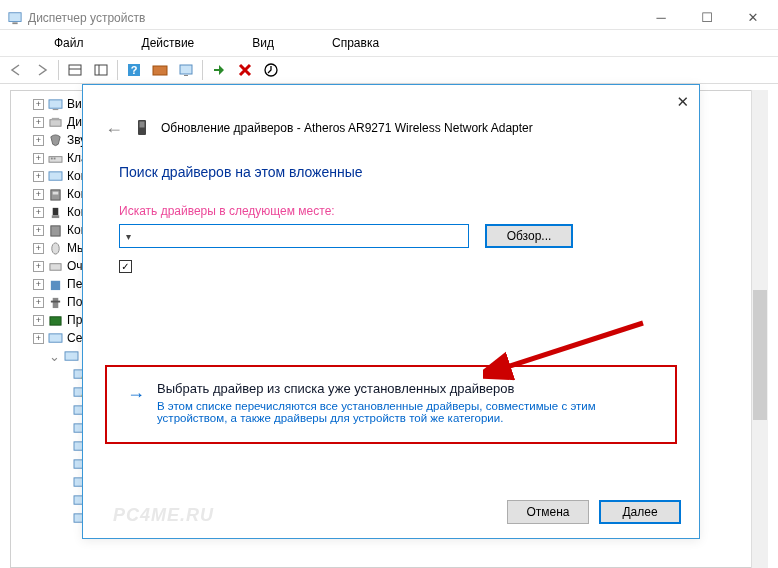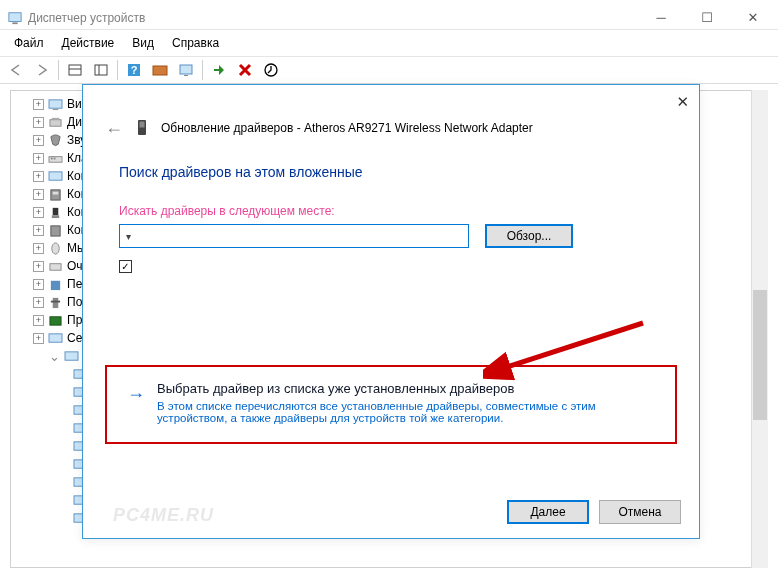--- a/index.html
+++ b/index.html
@@ -6,21 +6,21 @@
 body { background: #fff; width: 778px; height: 568px; overflow: hidden; position: relative; }
 
 .titlebar { height: 30px; display: flex; align-items: center; justify-content: space-between; border-bottom: 1px solid #e5e5e5; padding: 6px 2px 0 8px; }
 .titlebar-left { display: flex; align-items: center; gap: 6px; }
 .titlebar-icon { width: 14px; height: 14px; }
 .title-txt { font-size: 12px; color: #808080; }
 .titlebar-controls { display: flex; }
 .win-btn { width: 46px; height: 29px; display: flex; align-items: center; justify-content: center; color: #555; font-size: 13px; }
 
 .menubar { display: flex; gap: 2px; padding: 4px 6px; font-size: 12px; }
-.menubar span { padding: 2px 8px; }
+.menubar span { padding: 2px 8px; margin-left: 40px; }
 
 .toolbar { height: 28px; display: flex; align-items: center; gap: 2px; padding: 0 4px; border-top: 1px solid #e5e5e5; border-bottom: 1px solid #dcdcdc; }
 .tb-btn { width: 24px; height: 24px; display: flex; align-items: center; justify-content: center; border: 1px solid transparent; }
 .tb-sep { width: 1px; height: 20px; background: #d0d0d0; margin: 0 2px; }
 
 .workspace { position: relative; height: 490px; }
 .tree-wrap { position: absolute; left: 10px; top: 6px; right: 24px; bottom: 6px; border: 1px solid #d0d0d0; padding: 4px 0 4px 10px; overflow: hidden; }
 .tree-item { display: flex; align-items: center; height: 18px; font-size: 12px; color: #000; gap: 4px; padding-left: 12px; white-space: nowrap; }
 .expander { width: 11px; height: 11px; border: 1px solid #a0a0a0; display: inline-flex; align-items: center; justify-content: center; font-size: 9px; line-height: 1; color: #555; }
 .tree-ic { width: 15px; height: 13px; display: inline-block; }
@@ -366,17 +366,17 @@
           <marker id="ah" markerWidth="10" markerHeight="10" refX="2" refY="3" orient="auto">
             <path d="M0,0 L0,6 L8,3 z" fill="#cc0000"></path>
           </marker>
         </defs>
       <line x1="160" y1="8" x2="18" y2="54" stroke="#cc0000" stroke-width="5" marker-end="url(#ah)"></line>
     </svg>
 
     <div class="watermark">PC4ME.RU</div>
 
     <div class="btn-row">
+      <div class="dlg-btn">Отмена</div>
       <div class="dlg-btn primary">Далее</div>
-      <div class="dlg-btn">Отмена</div>
     </div>
   </div>
 </div>
 
 </body></html>

